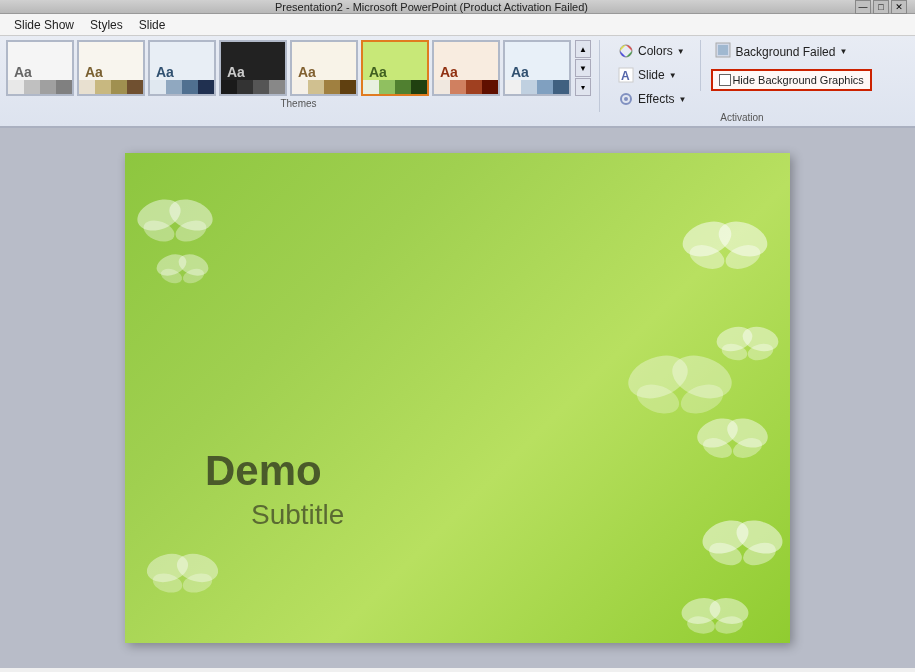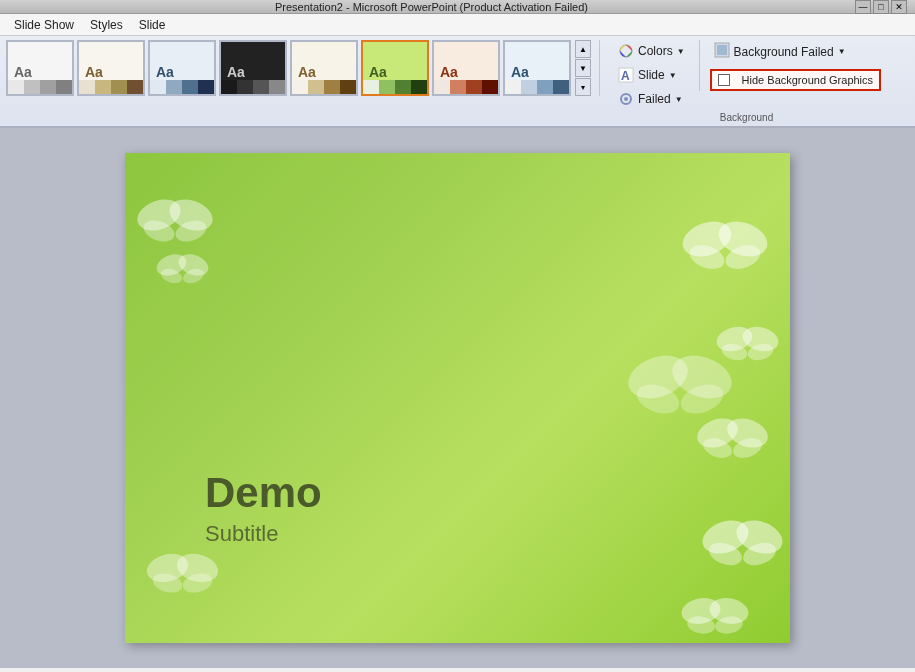--- a/index.html
+++ b/index.html
@@ -175,21 +175,21 @@
       gap: 4px;
       cursor: pointer;
       font-size: 12px;
       color: #222;
       padding: 2px 4px;
     }
 
     .hide-bg-btn {
       display: flex;
       align-items: center;
-      gap: 12px;
+      gap: 1px;
       padding: 3px 6px;
       border: 2px solid #cc2200;
       background: #fff8f6;
       cursor: pointer;
       font-size: 11px;
       color: #222;
       margin-top: 2px;
     }
 
     .checkbox-box {
@@ -215,32 +215,33 @@
       width: 665px;
       height: 490px;
       background: linear-gradient(135deg, #8dc63f 0%, #a0d050 30%, #b8e060 60%, #90cc30 100%);
       position: relative;
       box-shadow: 3px 3px 10px rgba(0,0,0,0.3);
       overflow: hidden;
     }
 
     .slide-text-area {
       position: absolute;
-      bottom: 96px;
+      bottom: 112px;
       left: 80px;
     }
     .slide-title {
       font-size: 42px;
       font-weight: bold;
       color: #4a5a2a;
     }
     .slide-subtitle {
-      font-size: 22px;
+      font-size: 28px;
       color: #5a6a32;
       margin-top: 4px;
+      margin-left: 46px;
     }
 
     
     .butterfly-decoration {
       position: absolute;
       fill: rgba(255,255,255,0.5);
     }
   </style>
 </head>
 <body>
@@ -346,20 +347,21 @@
           </div>
         </div>
       </div>
 
       <div class="scroll-btns">
         <div class="scroll-btn">▲</div>
         <div class="scroll-btn">▼</div>
         <div class="scroll-btn">▾</div>
       </div>
     </div>
+    <div class="ribbon-label">Themes</div>
   </div>
 
   <div class="bg-section">
     <div class="bg-controls">
 
       <div class="cfe-group">
         <button class="cfe-btn">
           <span class="cfe-icon">
             <svg width="16" height="16" viewBox="0 0 16 16">
               <circle cx="8" cy="8" r="6" fill="none" stroke="#888" stroke-width="1"></circle>
@@ -382,21 +384,21 @@
           <span>Slide</span>
           <span style="font-size:8px;">▼</span>
         </button>
         <button class="cfe-btn">
           <span class="cfe-icon">
             <svg width="16" height="16" viewBox="0 0 16 16">
               <circle cx="8" cy="8" r="5" fill="none" stroke="#8090c0" stroke-width="2"></circle>
               <circle cx="8" cy="8" r="2" fill="#8090c0"></circle>
             </svg>
           </span>
-          <span>Failed</span>
+          <span>Effects</span>
           <span style="font-size:8px;">▼</span>
         </button>
       </div>
 
       <div class="bg-styles-group">
         <div class="bg-styles-btn">
           <span>
             <svg width="16" height="16" viewBox="0 0 16 16">
               <rect x="1" y="1" width="14" height="14" fill="#d0d8e8" stroke="#aaa"></rect>
               <rect x="3" y="3" width="10" height="10" fill="#a0b8d0"></rect>
@@ -406,21 +408,21 @@
           <span style="font-size:8px;">▼</span>
         </div>
 
         <div class="hide-bg-btn">
           <div class="checkbox-box"></div>
           <span>Hide Background Graphics</span>
         </div>
       </div>
 
     </div>
-    <div class="ribbon-label">Background</div>
+    <div class="ribbon-label">Activation</div>
   </div>
 
 </div>
 
 <div class="main-area">
   <div class="slide">
 
     <svg class="butterfly-decoration" style="position:absolute;top:30px;left:10px;width:80px;height:80px;" viewBox="0 0 100 60">
       <ellipse cx="30" cy="20" rx="28" ry="18" fill="rgba(255,255,255,0.45)" transform="rotate(-20,30,20)"></ellipse>
       <ellipse cx="70" cy="20" rx="28" ry="18" fill="rgba(255,255,255,0.45)" transform="rotate(20,70,20)"></ellipse>

